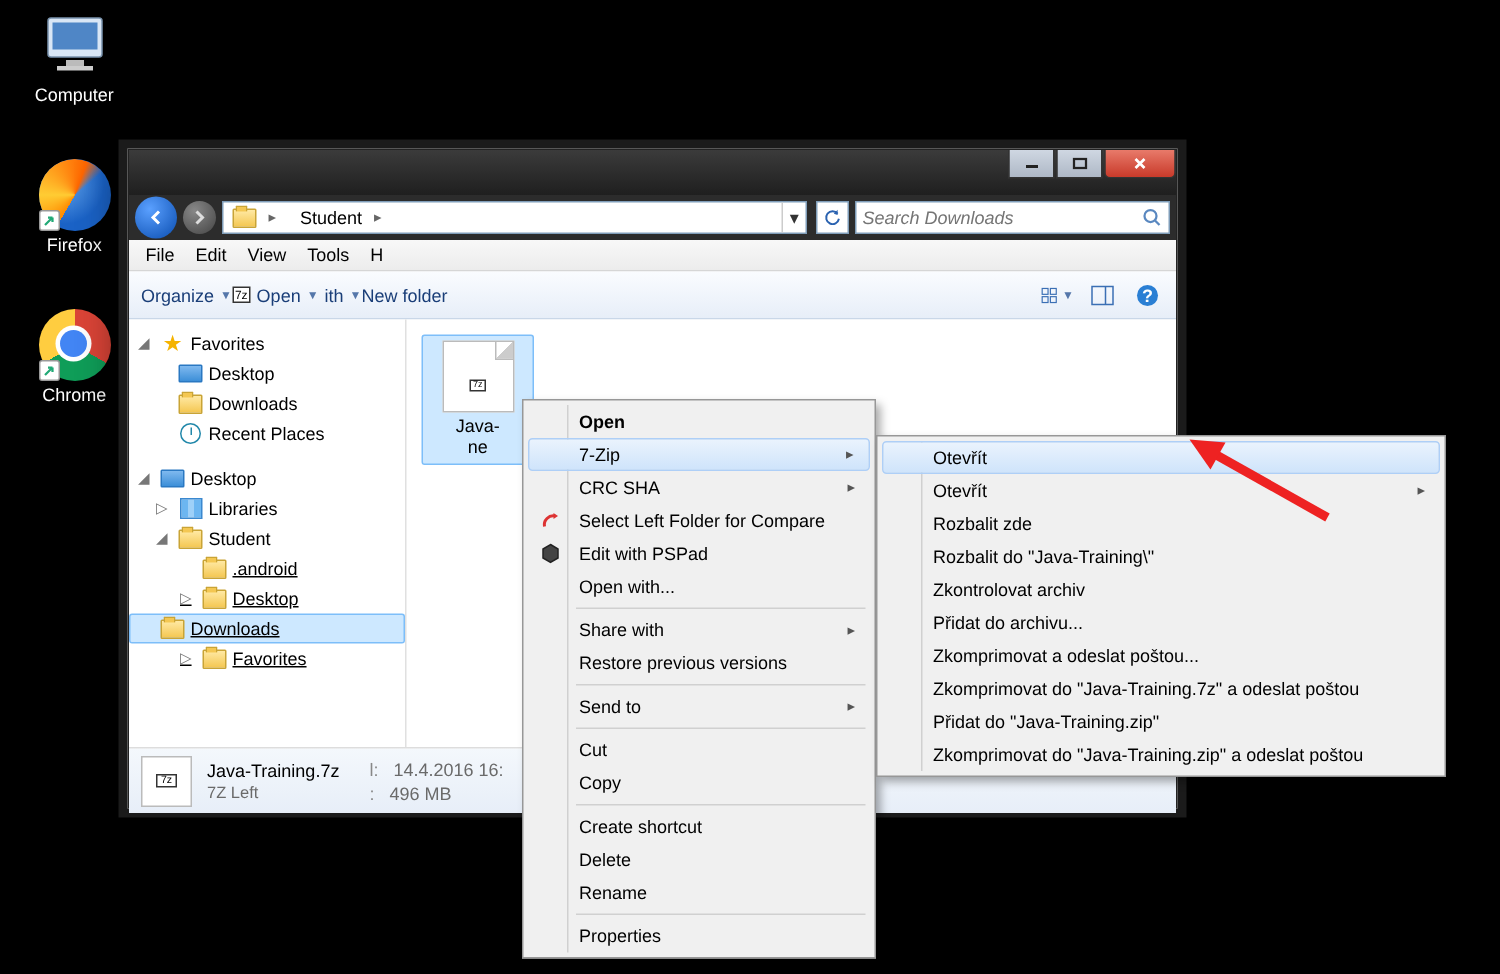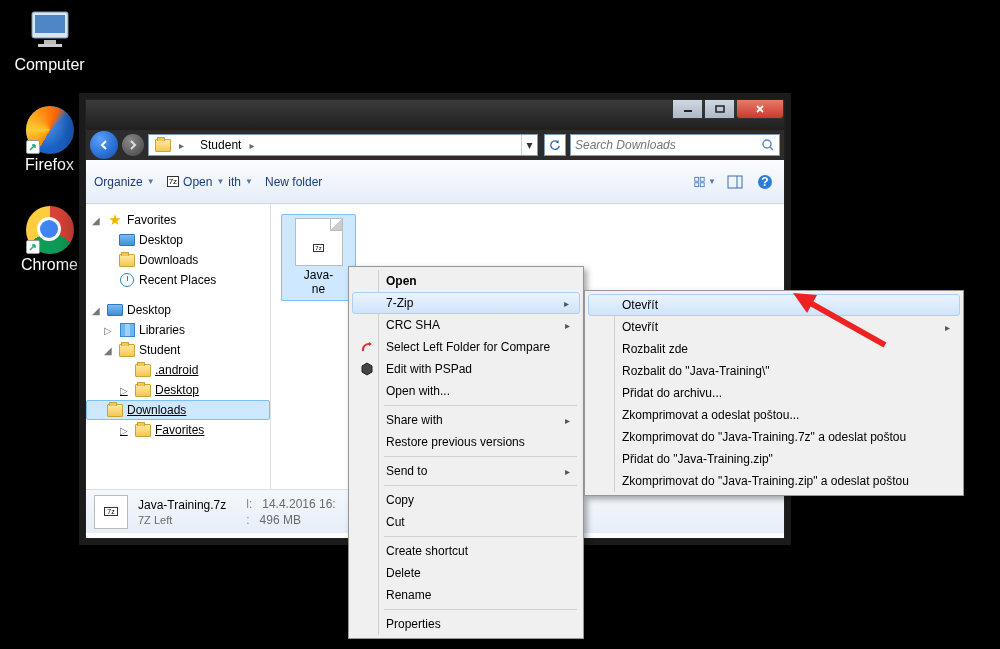--- a/index.html
+++ b/index.html
@@ -1,21 +1,21 @@
 <!DOCTYPE html>
 <html><head>
 <meta charset="utf-8">
 <style>
 * { margin: 0; padding: 0; box-sizing: border-box; font-family: "Segoe UI", Tahoma, sans-serif; font-size: 12px; }
 body { background: #000; width: 1000px; height: 649px; position: relative; overflow: hidden; }
 
 
 .desktop-icon { position: absolute; width: 75px; text-align: center; color: #fff; cursor: default; }
 .desktop-icon .di-icon { width: 48px; height: 48px; margin: 0 auto 2px; position: relative; }
-.desktop-icon .di-label { font-size: 16px; text-shadow: 1px 1px 2px #000; }
+.desktop-icon .di-label { font-size: 12px; text-shadow: 1px 1px 2px #000; }
 .shortcut-arrow { position: absolute; bottom: 0; left: 0; width: 14px; height: 14px; background: #fff; border: 1px solid #999; border-radius: 2px; display: flex; align-items: center; justify-content: center; }
 .shortcut-arrow svg { width: 10px; height: 10px; }
 
 .icon-computer svg, .icon-firefox .ff, .icon-chrome .cc { width: 48px; height: 48px; display: block; margin: 0 auto; }
 
 .ff { width:46px; height:46px; border-radius:50%; background: radial-gradient(circle at 35% 35%, #5ea0e8, #1a62c6 60%); position:relative; }
 .ff::after { content:""; position:absolute; inset:0; border-radius:50%; background: conic-gradient(from 210deg, #ff8b00 0deg, #ffcc33 60deg, #ff6600 170deg, transparent 200deg 360deg); clip-path: circle(50% at 50% 50%); }
 
 .cc { width:46px; height:46px; border-radius:50%; position:relative; background: conic-gradient(#db4437 0 120deg, #0f9d58 120deg 240deg, #ffcd40 240deg 360deg); }
 .cc::before { content:""; position:absolute; top:11px; left:11px; width:24px; height:24px; border-radius:50%; background:#fff; }
@@ -37,21 +37,21 @@
 .bc-seg { padding: 0 6px; display: flex; align-items: center; gap: 4px; height: 100%; }
 .bc-arrow { color: #666; font-size: 10px; padding: 0 4px; }
 .bc-dd { width: 16px; text-align: center; color: #333; border-left: 1px solid #ccc; height: 100%; display:flex; align-items:center; justify-content:center; }
 .refresh { width: 22px; height: 22px; background: #fff; border: 1px solid #7f9db9; display:flex; align-items:center; justify-content:center; margin-left: 2px; }
 .searchbox { width: 210px; height: 22px; background: #fff; border: 1px solid #7f9db9; display: flex; align-items: center; padding: 0 4px; color: #888; font-style: italic; gap: 4px; }
 .searchbox input { border: none; outline: none; flex: 1; font-style: italic; color: #888; font-size: 12px; }
 
 .menubar { height: 21px; background: linear-gradient(#f8f8f8,#ececec); border-bottom: 1px solid #d6d6d6; display: flex; align-items: center; padding: 0 4px; }
 .menubar .m { padding: 2px 7px; cursor: default; }
 
-.toolbar { height: 44px; background: linear-gradient(#fafcff,#e7eef8); border-bottom: 1px solid #c9d7e8; display: flex; align-items: center; padding: 0 8px; gap: 12px; color: #1a3e78; }
+.toolbar { height: 32px; background: linear-gradient(#fafcff,#e7eef8); border-bottom: 1px solid #c9d7e8; display: flex; align-items: center; padding: 0 8px; color: #1a3e78; }
 .toolbar .t { display: flex; align-items: center; gap: 4px; cursor: default; }
 .toolbar .dd { font-size: 8px; color: #5577aa; }
 .toolbar .right { margin-left: auto; display: flex; gap: 8px; align-items: center; }
 .toolbar .iconbtn { width: 22px; height: 22px; display: flex; align-items: center; justify-content: center; }
 
 .body { display: flex; height: 285px; }
 .navpane { width: 185px; border-right: 1px solid #e0e0e0; overflow-y: auto; padding: 6px 0; background: #fff; position: relative; }
 .navpane::-webkit-scrollbar { width: 17px; }
 .navpane::-webkit-scrollbar-track { background: #f0f0f0; }
 .navpane::-webkit-scrollbar-thumb { background: #c8c8c8; border: 1px solid #aaa; }
@@ -193,20 +193,27 @@
       </div>
     <div class="searchbox">
       <input placeholder="Search Downloads" style="">
       <svg width="14" height="14" viewBox="0 0 14 14">
           <circle cx="6" cy="6" r="4" stroke="#5a88c0" stroke-width="1.5" fill="none"></circle>
           <line x1="9" y1="9" x2="12" y2="12" stroke="#5a88c0" stroke-width="1.5"></line>
         </svg>
     </div>
   </div>
 
+  <div class="menubar">
+    <div class="m">File</div>
+    <div class="m">Edit</div>
+    <div class="m">View</div>
+    <div class="m">Tools</div>
+    <div class="m">H</div>
+  </div>
 
   <div class="toolbar">
     <div class="t">
         <span>Organize</span>
         <span class="dd">▼</span>
       </div>
     <div class="t">
       <span style="font-size:8px;border:1px solid #333;padding:0 1px;color:#000;background:#fff">7z</span>
       <span>Open</span>
         <span class="dd">▼</span>
@@ -392,24 +399,24 @@
   <div class="item">
       <span>Restore previous versions</span>
     </div>
   <div class="sep"></div>
   <div class="item">
       <span>Send to</span>
       <span class="sub">▸</span>
     </div>
   <div class="sep"></div>
   <div class="item">
+      <span>Cut</span>
+    </div>
+  <div class="item">
       <span>Copy</span>
-    </div>
-  <div class="item">
-      <span>Cut</span>
     </div>
   <div class="sep"></div>
   <div class="item">
       <span>Create shortcut</span>
     </div>
   <div class="item">
       <span>Delete</span>
     </div>
   <div class="item">
       <span>Rename</span>
@@ -429,20 +436,23 @@
       <span>Otevřít</span>
       <span class="sub">▸</span>
     </div>
   <div class="item">
       <span>Rozbalit zde</span>
     </div>
   <div class="item">
       <span>Rozbalit do "Java-Training\"</span>
     </div>
   <div class="item">
+      <span>Zkontrolovat archiv</span>
+    </div>
+  <div class="item">
       <span>Přidat do archivu...</span>
     </div>
   <div class="item">
       <span>Zkomprimovat a odeslat poštou...</span>
     </div>
   <div class="item">
       <span>Zkomprimovat do "Java-Training.7z" a odeslat poštou</span>
     </div>
   <div class="item">
       <span>Přidat do "Java-Training.zip"</span>

